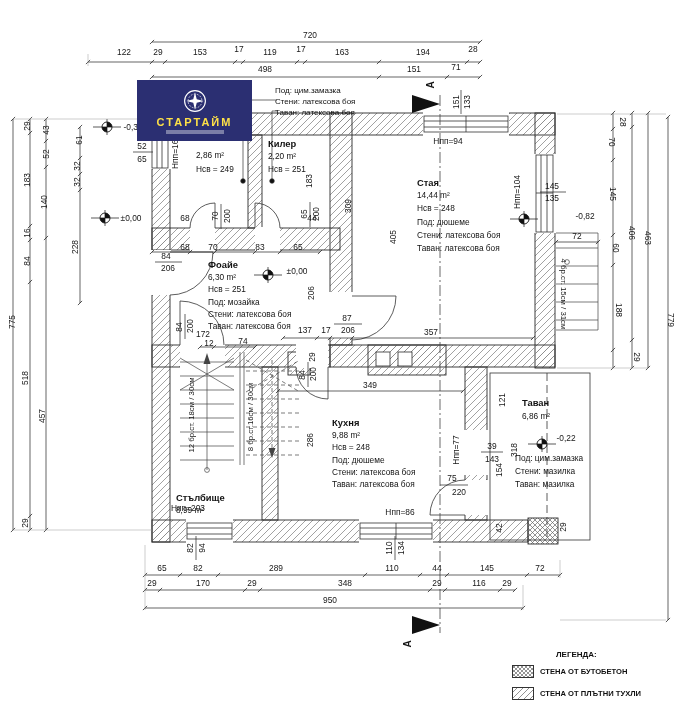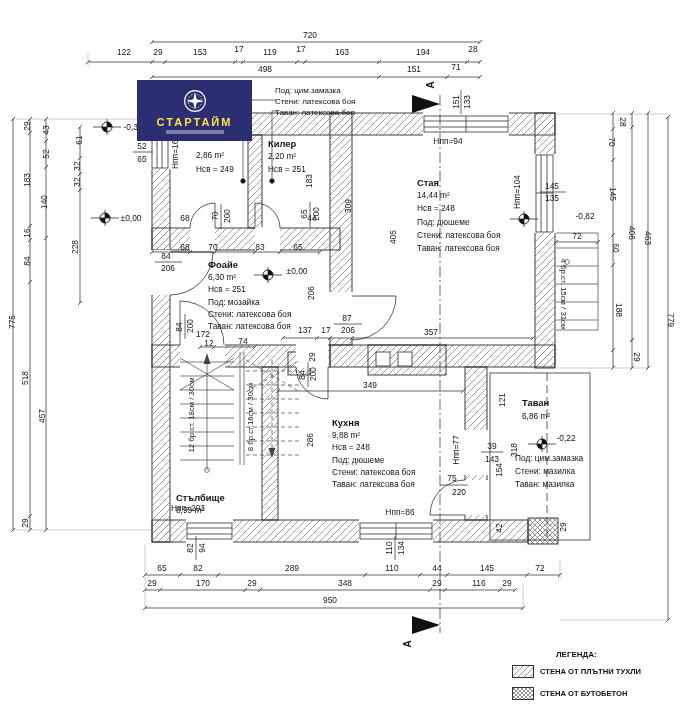--- a/index.html
+++ b/index.html
@@ -335,21 +335,21 @@
       <span class="lb rp" style="left: 612px; top: 142px;">70</span>
       <span class="lb rp" style="left: 613px; top: 194px;">145</span>
       <span class="lb rp" style="left: 616px; top: 248px;">60</span>
       <span class="lb rp" style="left: 619px; top: 310px;">188</span>
       <span class="lb rp" style="left: 637px; top: 357px;">29</span>
       <span class="lb rp" style="left: 632px; top: 233px;">406</span>
       <span class="lb rp" style="left: 648px; top: 238px;">463</span>
       <span class="lb rp" style="left: 671px; top: 320px;">779</span>
       <span class="lb" style="left: 162px; top: 568px;">65</span>
       <span class="lb" style="left: 198px; top: 568px;">82</span>
-      <span class="lb" style="left: 292px; top: 568px; text-align: right;">289</span>
+      <span class="lb" style="left: 276px; top: 568px; text-align: right;">289</span>
       <span class="lb" style="left: 392px; top: 568px;">110</span>
       <span class="lb" style="left: 437px; top: 568px;">44</span>
       <span class="lb" style="left: 487px; top: 568px;">145</span>
       <span class="lb" style="left: 540px; top: 568px;">72</span>
       <span class="lb" style="left: 152px; top: 583px;">29</span>
       <span class="lb" style="left: 203px; top: 583px;">170</span>
       <span class="lb" style="left: 252px; top: 583px;">29</span>
       <span class="lb" style="left: 345px; top: 583px;">348</span>
       <span class="lb" style="left: 437px; top: 583px;">29</span>
       <span class="lb" style="left: 479px; top: 583px;">116</span>
@@ -418,35 +418,35 @@
     <div class="brand">СТАРТАЙМ</div>
     <div class="strip"></div>
   </div>
 
 
   <div class="legend">
     <div class="hd">ЛЕГЕНДА:</div>
     <div class="it">
       <svg width="22" height="13">
         <defs>
-            <pattern id="hb2" width="6" height="6" patternUnits="userSpaceOnUse">
-          <path d="M-1,7 L7,-1" stroke="#777" stroke-width="0.8"></path>
-            </pattern>
-          </defs>
-        <rect x="0.5" y="0.5" width="21" height="12" fill="url(#hb2)" stroke="#333" stroke-width="1"></rect>
-      </svg>
-      <span>СТЕНА  ОТ ПЛЪТНИ ТУХЛИ</span>
-    </div>
-    <div class="it">
-      <svg width="22" height="13">
-        <defs>
             <pattern id="hc2" width="4" height="4" patternUnits="userSpaceOnUse">
           <path d="M-1,5 L5,-1" stroke="#666" stroke-width="0.7"></path>
           <path d="M-1,-1 L5,5" stroke="#666" stroke-width="0.7"></path>
             </pattern>
           </defs>
         <rect x="0.5" y="0.5" width="21" height="12" fill="url(#hc2)" stroke="#333" stroke-width="1"></rect>
       </svg>
       <span>СТЕНА ОТ БУТОБЕТОН</span>
     </div>
+    <div class="it">
+      <svg width="22" height="13">
+        <defs>
+            <pattern id="hb2" width="6" height="6" patternUnits="userSpaceOnUse">
+          <path d="M-1,7 L7,-1" stroke="#777" stroke-width="0.8"></path>
+            </pattern>
+          </defs>
+        <rect x="0.5" y="0.5" width="21" height="12" fill="url(#hb2)" stroke="#333" stroke-width="1"></rect>
+      </svg>
+      <span>СТЕНА  ОТ ПЛЪТНИ ТУХЛИ</span>
+    </div>
   </div>
 
 </div>
 
 </body></html>

